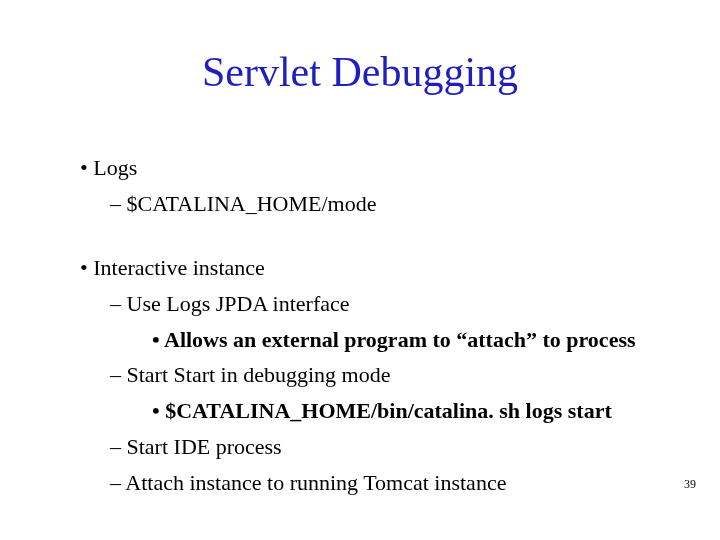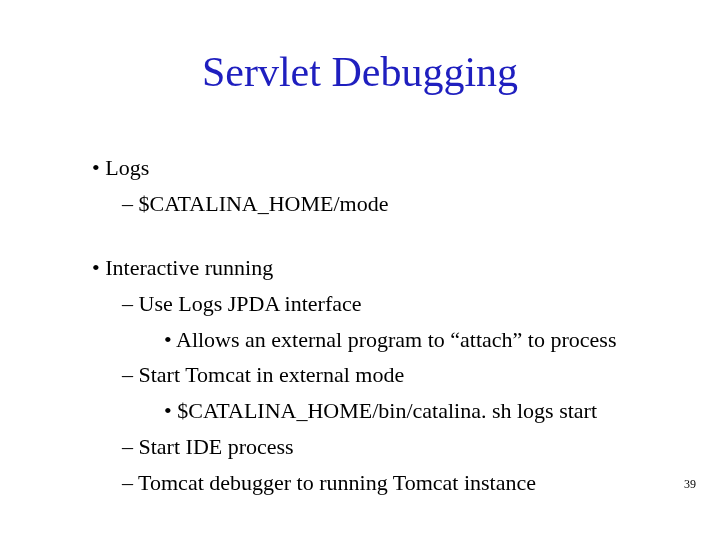--- a/index.html
+++ b/index.html
@@ -24,34 +24,35 @@
     left: 0;
     width: 720px;
     text-align: center;
     font-size: 42px;
     color: #1f1fbf;
     font-weight: normal;
   }
   .body {
     position: absolute;
     top: 152px;
-    left: 92px;
+    left: 80px;
     width: 600px;
     font-size: 22px;
     line-height: 1.45;
     color: #000000;
   }
   .lvl1 {
     margin: 0 0 4px 0;
   }
   .lvl2 {
     margin: 0 0 4px 30px;
   }
   .lvl3 {
     margin: 0 0 4px 72px;
+    font-weight: bold;
   }
   .bullet1::before {
     content: "•  ";
   }
   .bullet2::before {
     content: "–  ";
   }
   .bullet3::before {
     content: "•  ";
   }
@@ -72,23 +73,23 @@
 <div class="slide">
 
   <div class="title">Servlet Debugging</div>
 
   <div class="body">
     <div class="lvl1 bullet1">Logs</div>
     <div class="lvl2 bullet2">$CATALINA_HOME/mode</div>
 
     <div class="gap"></div>
 
-    <div class="lvl1 bullet1">Interactive running</div>
+    <div class="lvl1 bullet1">Interactive instance</div>
     <div class="lvl2 bullet2">Use Logs JPDA interface</div>
     <div class="lvl3 bullet3">Allows an external program to “attach” to process</div>
-    <div class="lvl2 bullet2">Start Tomcat in external mode</div>
+    <div class="lvl2 bullet2">Start Start in debugging mode</div>
     <div class="lvl3 bullet3">$CATALINA_HOME/bin/catalina. sh logs start</div>
     <div class="lvl2 bullet2">Start IDE process</div>
-    <div class="lvl2 bullet2">Tomcat debugger to running Tomcat instance</div>
+    <div class="lvl2 bullet2">Attach instance to running Tomcat instance</div>
   </div>
 
   <div class="pagenum">39</div>
 </div>
 
 </body></html>

